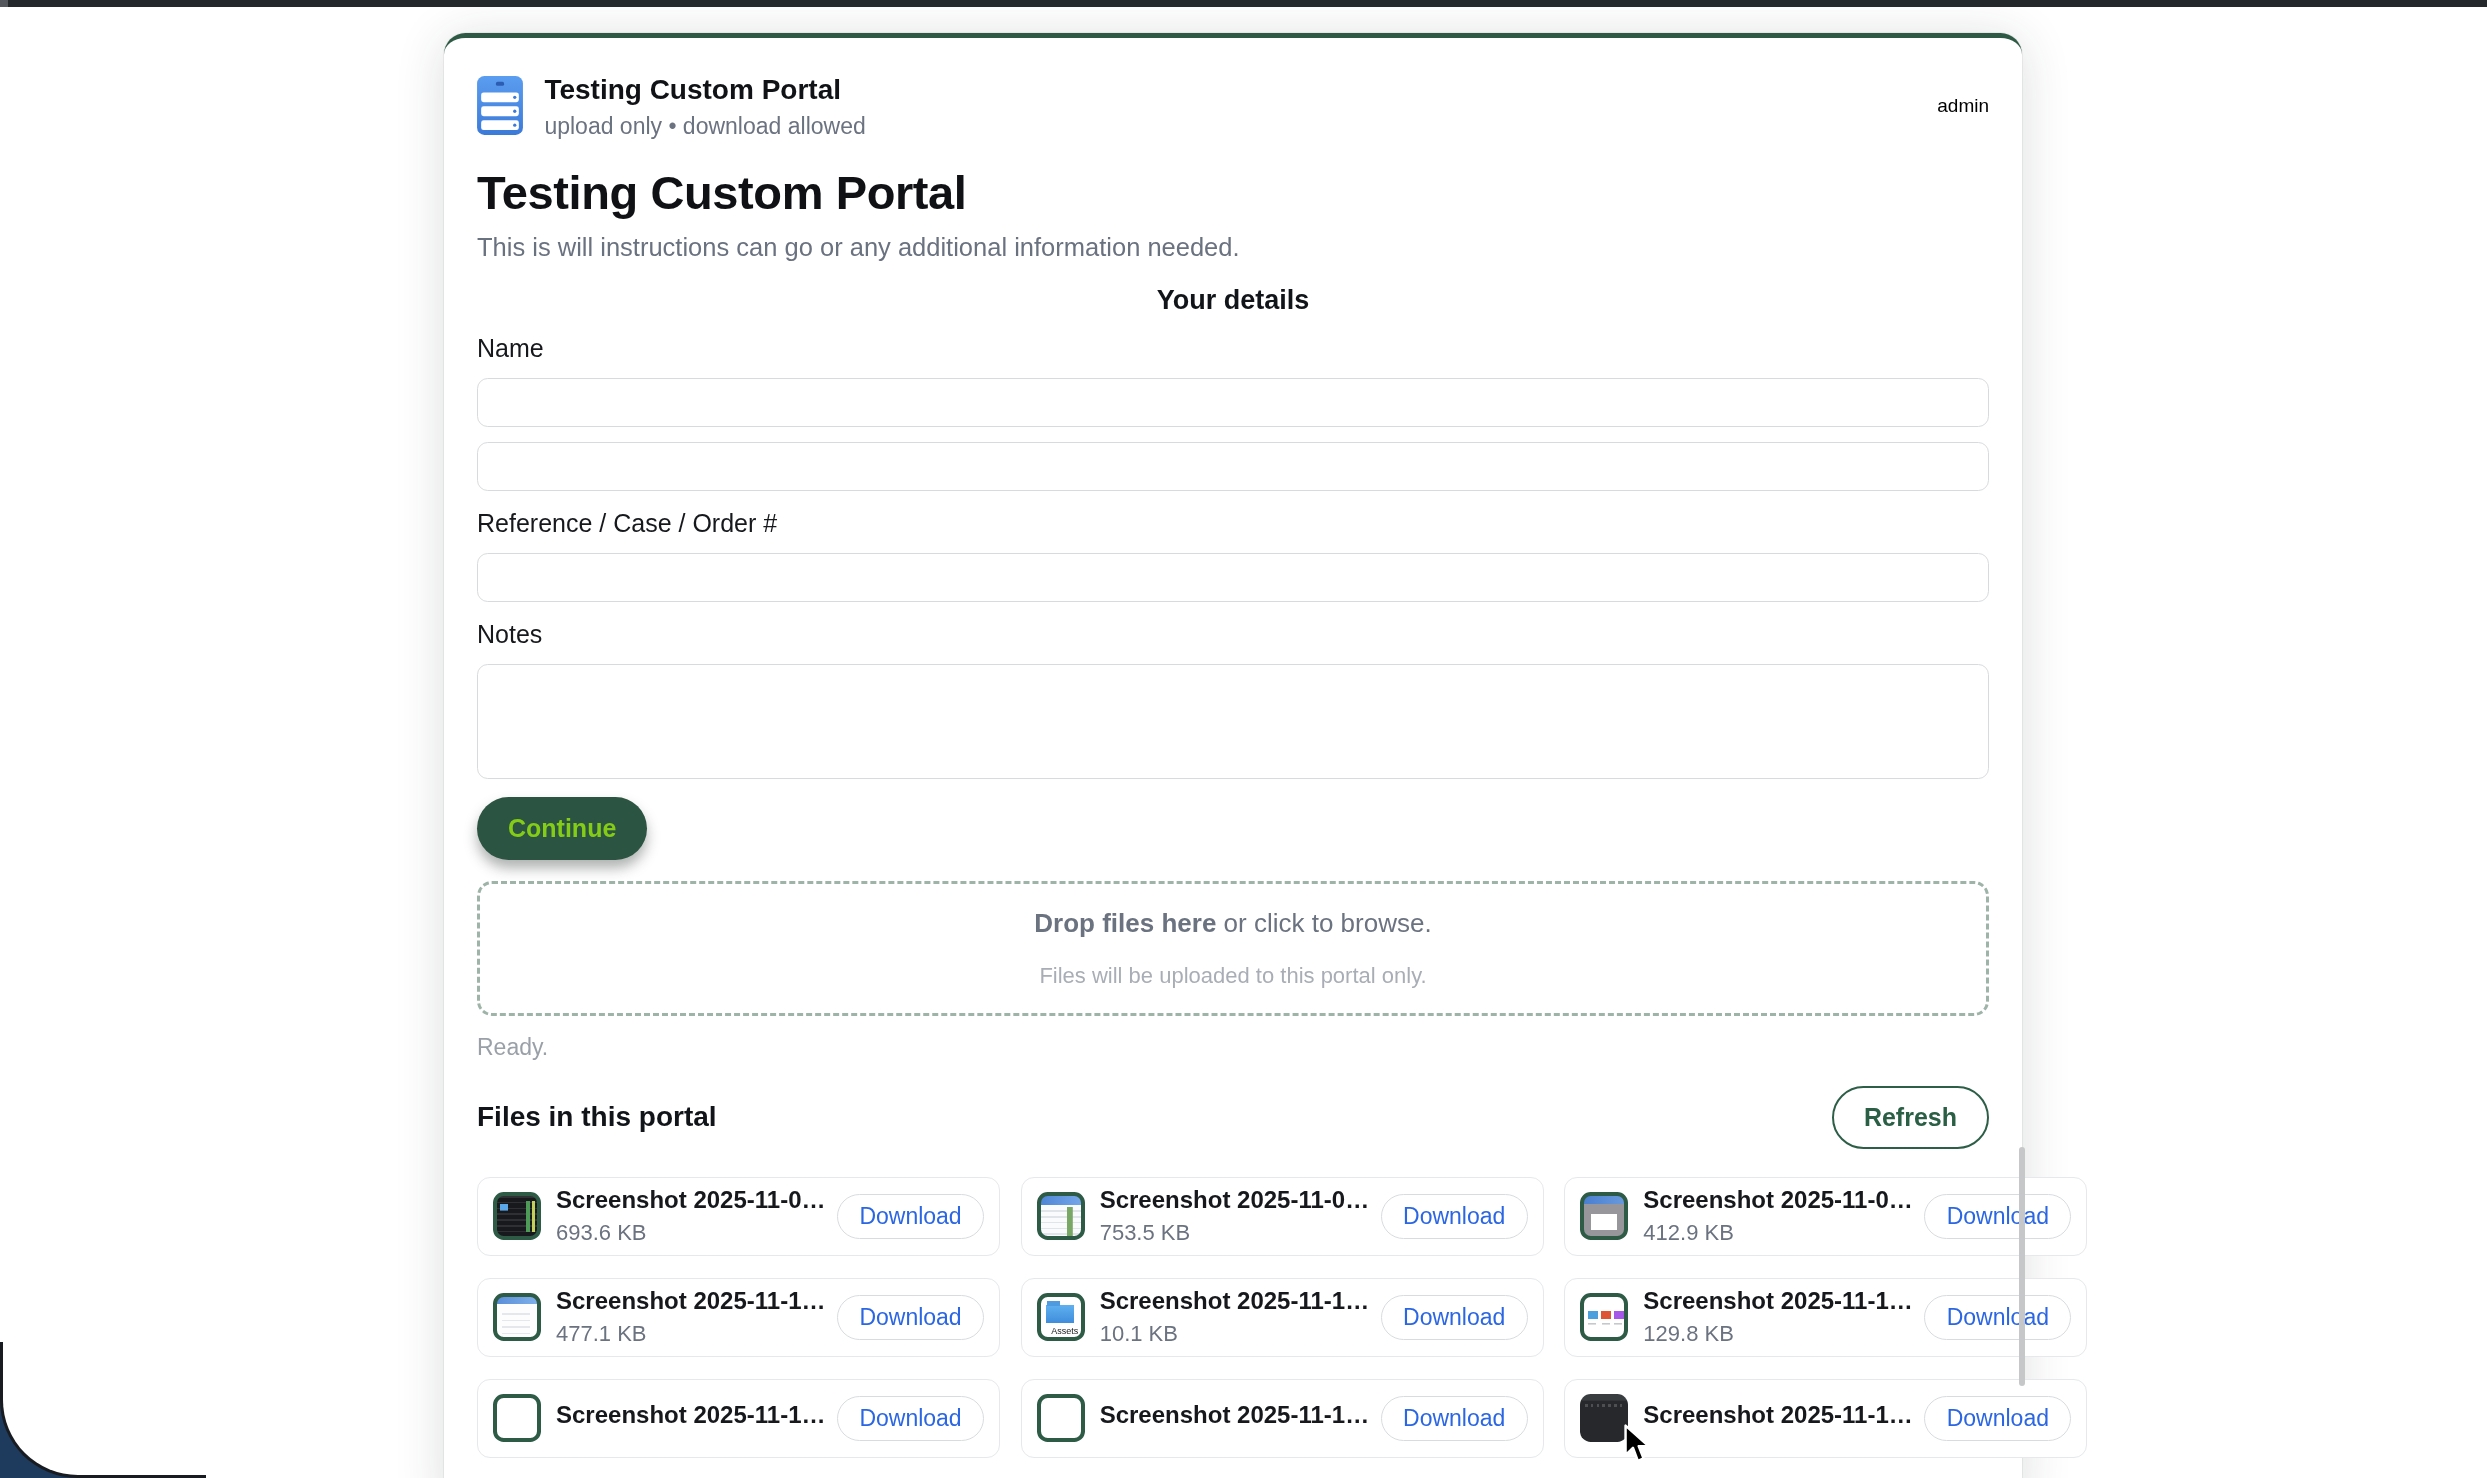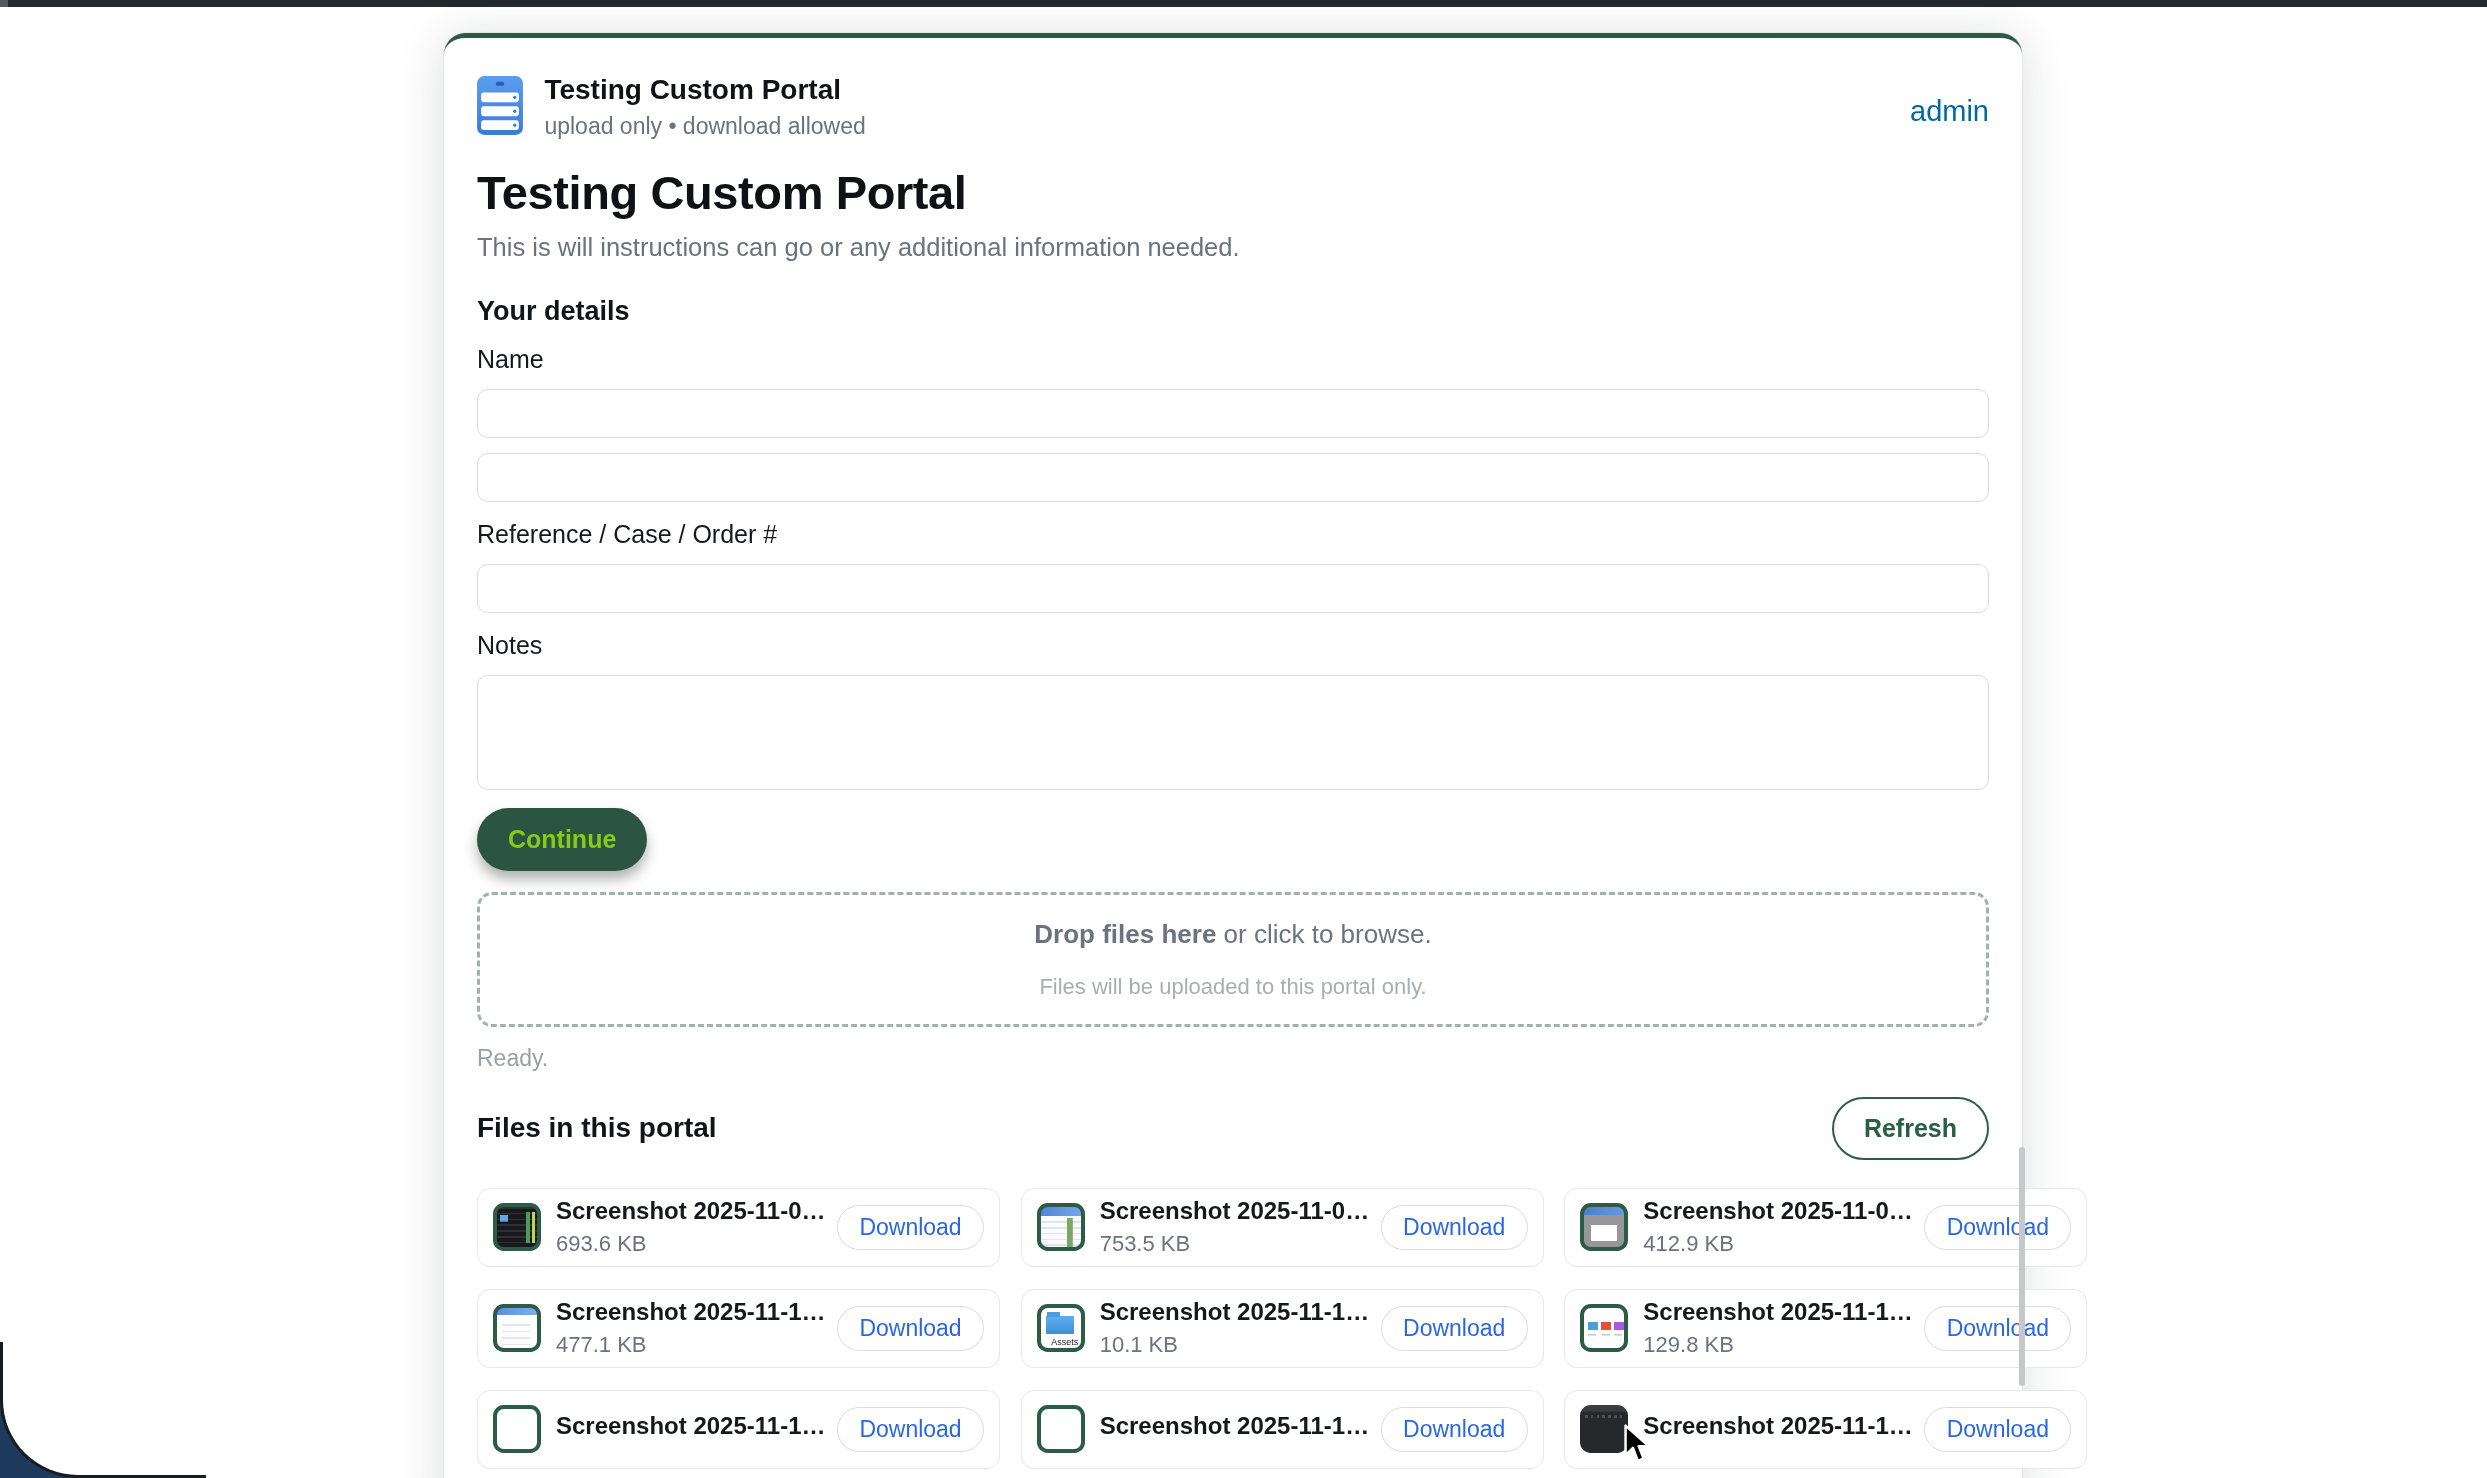--- a/index.html
+++ b/index.html
@@ -17,26 +17,26 @@
   
   .card { position:absolute; left:444px; top:33px; width:1578px; background:#ffffff;
     border-top:5.8px solid #2e5a45; border-radius:21.4px 21.4px 0 0;
     box-shadow:0 5px 49px rgba(40,44,50,0.16), 0 0 0 0.8px #f0f0f0; z-index:10; }
   .content { padding:0 33px 49px 33px; position:relative; }
 
   .portal-header { display:flex; align-items:center; padding-top:36px; }
   .portal-header .htext { margin-left:21.4px; }
   .portal-title { font-size:28px; font-weight:700; color:#101215; }
   .portal-sub { font-size:23px; color:#6b7280; margin-top:6.6px; }
-  .admin-label { margin-left:auto; font-size:29px; color:#0369a1; align-self:flex-start; margin-top:21.4px; }
+  .admin-label { margin-left:auto; font-size:19px; color:#000000; align-self:flex-start; margin-top:21.4px; }
 
   .h1 { margin-top:25px; font-size:47px; font-weight:700; letter-spacing:-0.4px; color:#0f1114; }
   .page-desc { margin-top:13px; font-size:25.5px; color:#6a7280; }
 
-  .section-title { margin-top:34px; font-size:27px; font-weight:700; }
+  .section-title { margin-top:23px; font-size:27px; font-weight:700;text-align:center; }
   .section-hint { margin-top:8.2px; font-size:23px; color:#6b7280; }
 
   .field-label { display:block; margin-top:18px; font-size:25px; color:#16181c; }
   .text-input, .text-area { display:block; margin-top:15px; width:100%; border:1.6px solid #d8dbde;
     border-radius:10.7px; background:#fff; font-size:25px; padding:0 16.4px; outline:none;
     font-family:"Liberation Sans", sans-serif; }
   .text-input { height:49px; }
   .text-area { height:115px; resize:none; padding-top:11.5px; }
 
   .continue-btn { margin-top:18px; display:inline-block; background:#2b5442; color:#84cc16;

